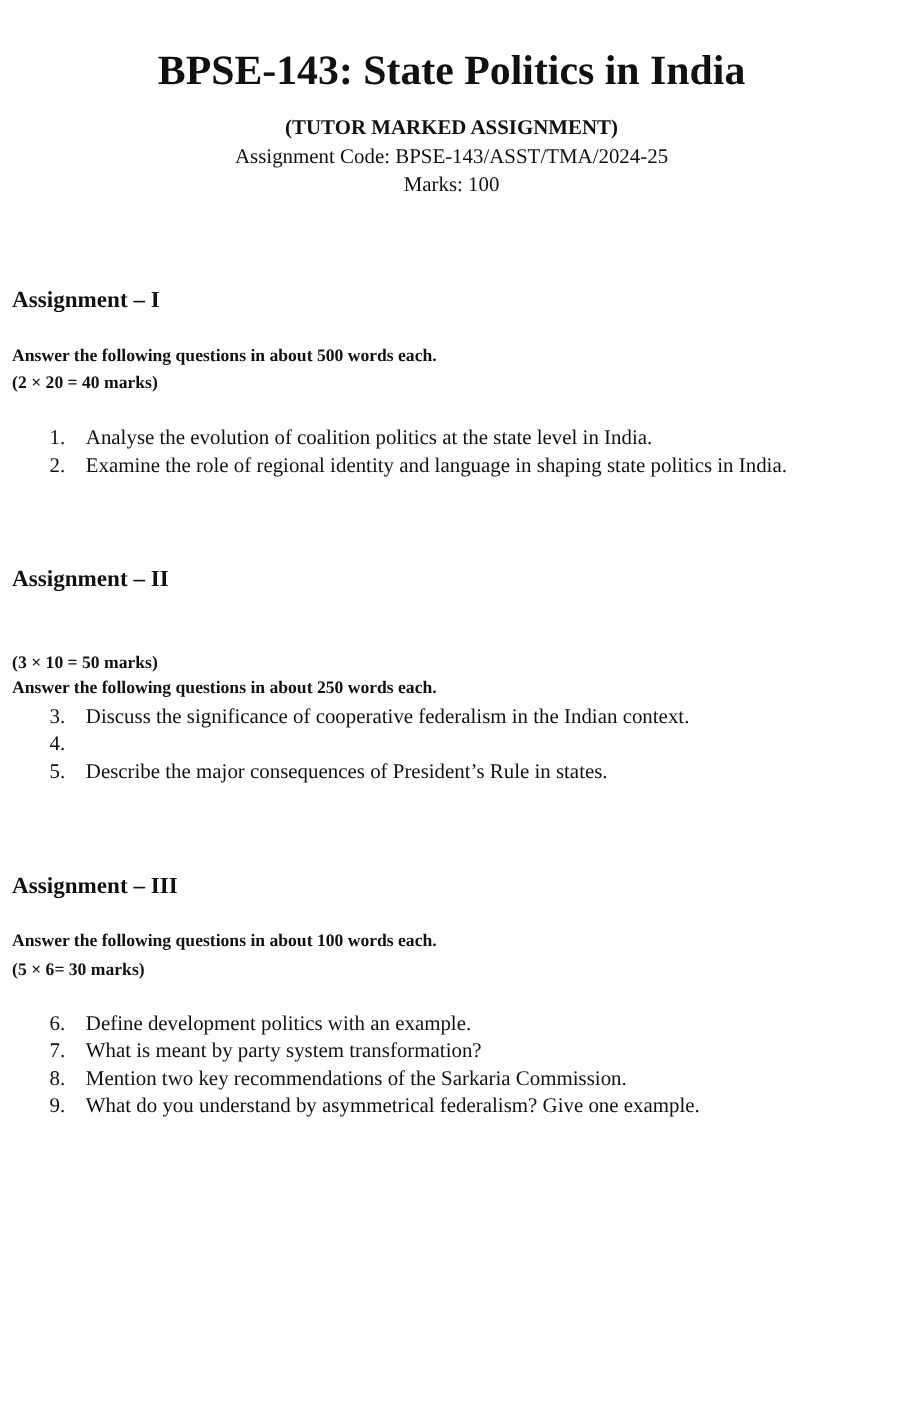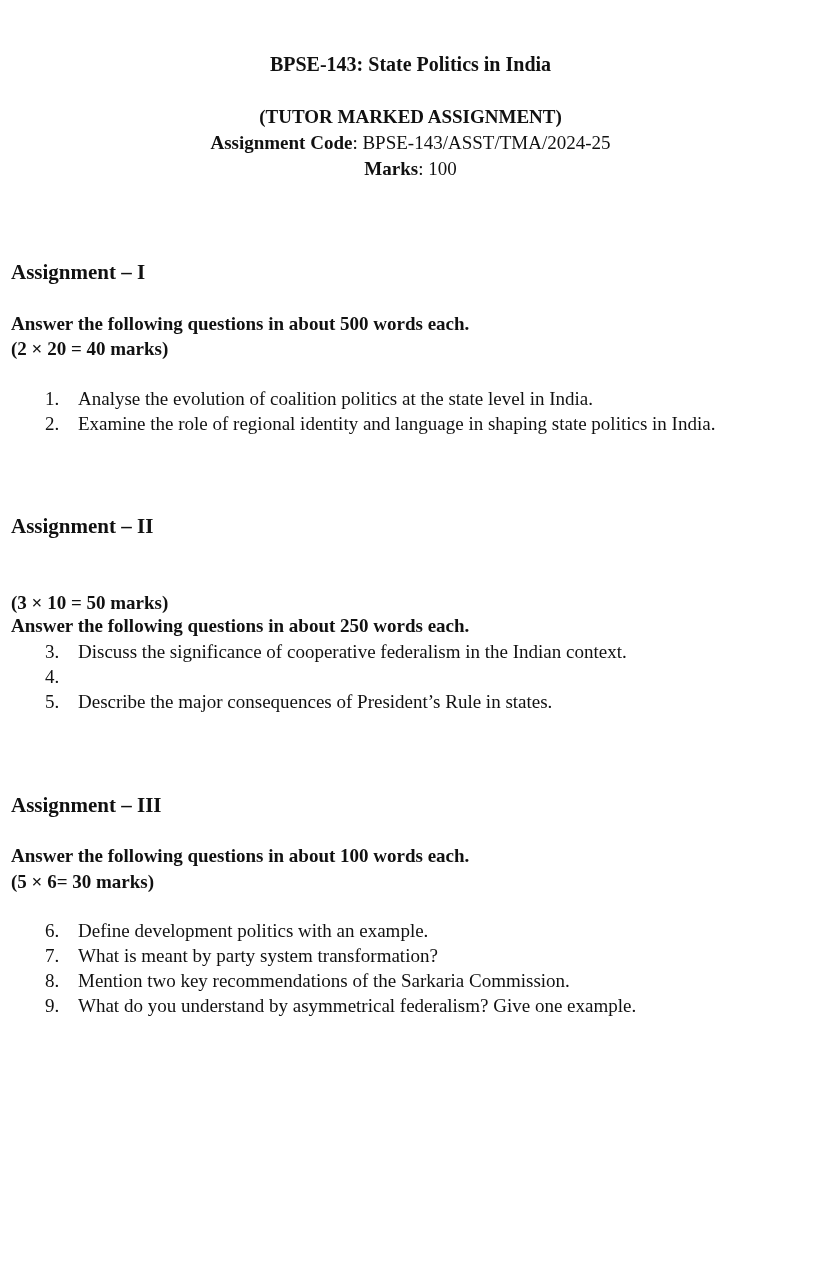--- a/index.html
+++ b/index.html
@@ -13,40 +13,40 @@
       position: relative;
       overflow: hidden;
       color: #111111;
       font-family: "Liberation Serif", serif;
     }
     .abs { position: absolute; }
     .title {
       left: 0; width: 821px; top: 44px;
       text-align: center;
       font-weight: bold;
-      font-size: 20px;
+      font-size: 38px;
       line-height: 40px;
     }
     .sub {
       left: 0; width: 821px;
       text-align: center;
       font-size: 19px;
       line-height: 26px;
     }
-    .sub b { font-weight: bold; }
+    .sub b { font-weight: normal; }
     .heading {
       left: 11px;
       font-weight: bold;
       font-size: 21px;
       line-height: 28px;
     }
     .instr {
       left: 11px;
       font-weight: bold;
-      font-size: 19px;
+      font-size: 16px;
       line-height: 25px;
     }
     .qlist {
       left: 45px;
       font-size: 19px;
       line-height: 25px;
     }
     .q { display: flex; white-space: nowrap; }
     .qnum { width: 33px; display: inline-block; }
     .qnum.wide { width: 33px; }

